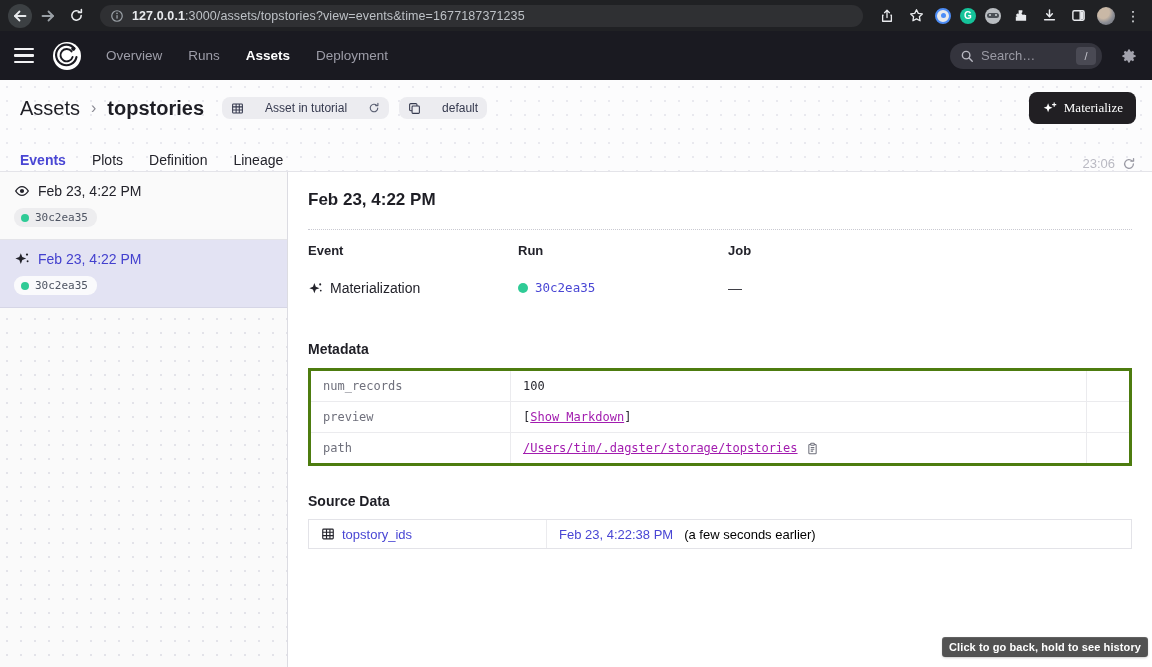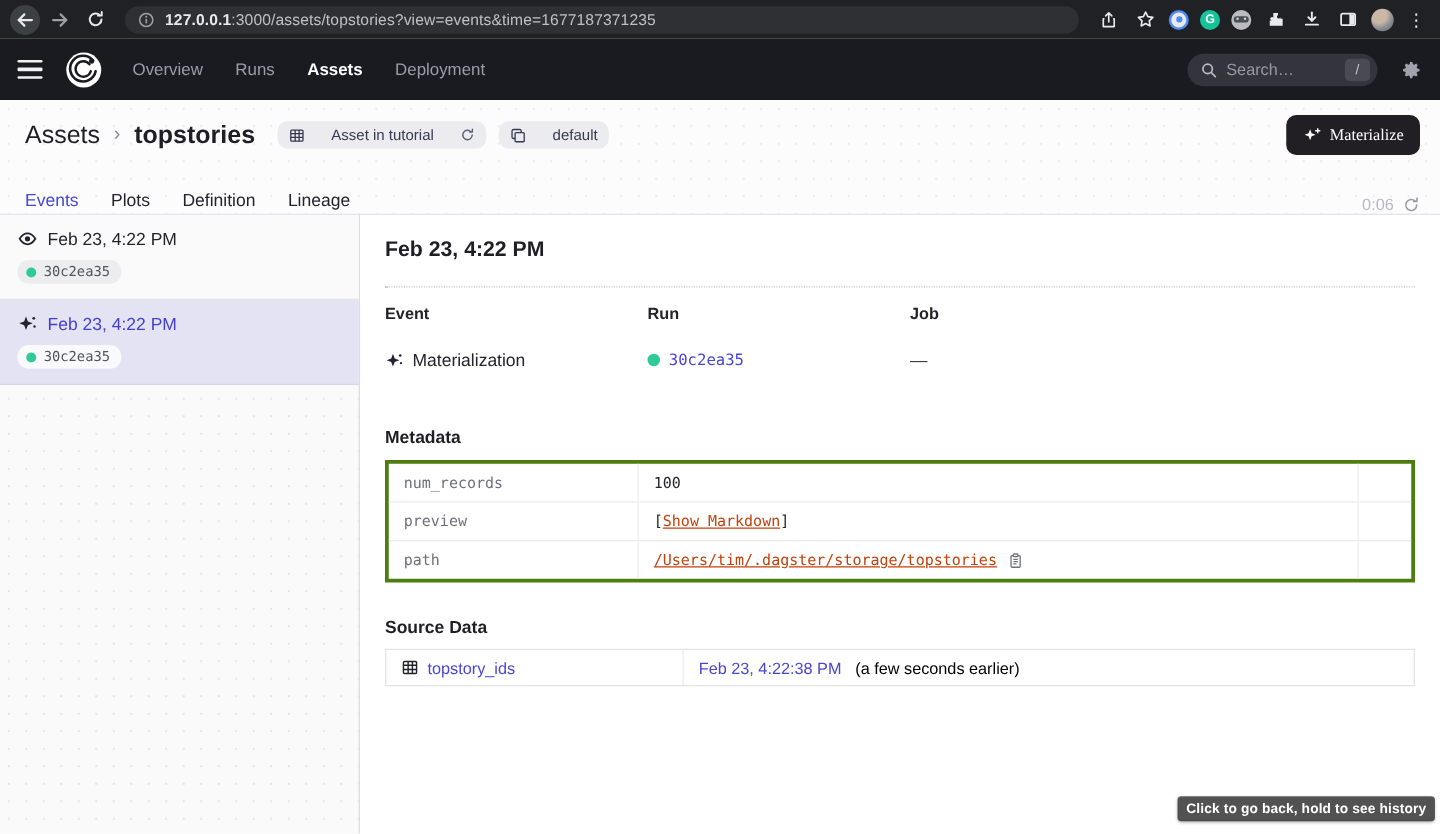--- a/index.html
+++ b/index.html
@@ -91,21 +91,21 @@
   .materialize-btn {
     margin-left:auto; display:inline-flex; align-items:center; gap:7px;
     background:#211f23; color:#fff; border:none; border-radius:8px;
     height:32px; padding:0 13px; font-size:13px; font-family:Liberation Serif, serif;
   }
   .tabs-row { display:flex; align-items:flex-end; gap:26px; padding:0 16px 0 20px; margin-top:auto; }
   .tab {
     font-size:14px; color:#23232b; background:none; border:none; font-family:inherit;
     padding:8px 0 11px; border-bottom:2px solid transparent;
   }
-  .tab.active { color:#4946d4; border-bottom-color:#4946d4; font-weight:400;margin-top:20px; }
+  .tab.active { color:#4946d4; border-bottom-color:#4946d4; font-weight:700;margin-top:20px; }
   .timer-box { margin-left:auto; display:flex; align-items:center; gap:7px; padding-bottom:10px; }
   .timer-label { font-size:13px; color:#b9b9c2; }
   .refresh-btn { background:none; border:none; color:#9a9aa4; padding:0; }
 
   
   .content { display:flex; height:495px; }
   .sidebar {
     width:288px; flex:0 0 288px; border-right:1px solid #dcdce2;
     background:#fafafa;
     background-image:radial-gradient(#e3e3e9 1px, transparent 1.2px);
@@ -148,21 +148,21 @@
   }
   .meta-cell {
     border-bottom:1px solid #ebebee; border-right:1px solid #ebebee;
     padding:8px 12px; font-family:"DejaVu Sans Mono", monospace; font-size:12px;
     display:flex; align-items:center; gap:6px; min-height:30px;
   }
   .meta-table .row-last { border-bottom:none; }
   .meta-cell.cell-end { border-right:none; }
   .meta-key { color:#6f707c; }
   .meta-val { color:#26262e; }
-  .meta-link { color:#c2410c; text-decoration:underline; cursor:pointer; }
+  .meta-link { color:#a21caf; text-decoration:underline; cursor:pointer; }
   .copy-btn { background:none; border:none; color:#6f707c; padding:0; margin-left:2px; }
 
   .source-heading { margin-top:27px; }
   .source-table {
     margin-top:10px; width:824px; border:1px solid #e3e3e8; background:#fff;
     display:grid; grid-template-columns:238px 1fr;
   }
   .source-cell {
     padding:6px 12px; font-size:13px; display:flex; align-items:center; gap:7px; min-height:28px;
   }
@@ -354,21 +354,21 @@
         </span>
         <span>Materialize</span>
       </button>
     </div>
     <div class="tabs-row">
       <button class="tab active">Events</button>
       <button class="tab">Plots</button>
       <button class="tab">Definition</button>
       <button class="tab">Lineage</button>
       <span class="timer-box">
-        <span class="timer-label">0:06</span>
+        <span class="timer-label">23:06</span>
         <button class="refresh-btn">
           <span>
             <svg width="14" height="14" viewBox="0 0 16 16" fill="none" stroke="currentColor" stroke-width="1.5" stroke-linecap="round">
                 <path d="M13 8a5 5 0 1 1-1.4-3.5"></path>
                 <path d="M13.2 1.8v3h-3" stroke-linejoin="round"></path>
               </svg>
           </span>
         </button>
       </span>
     </div>

